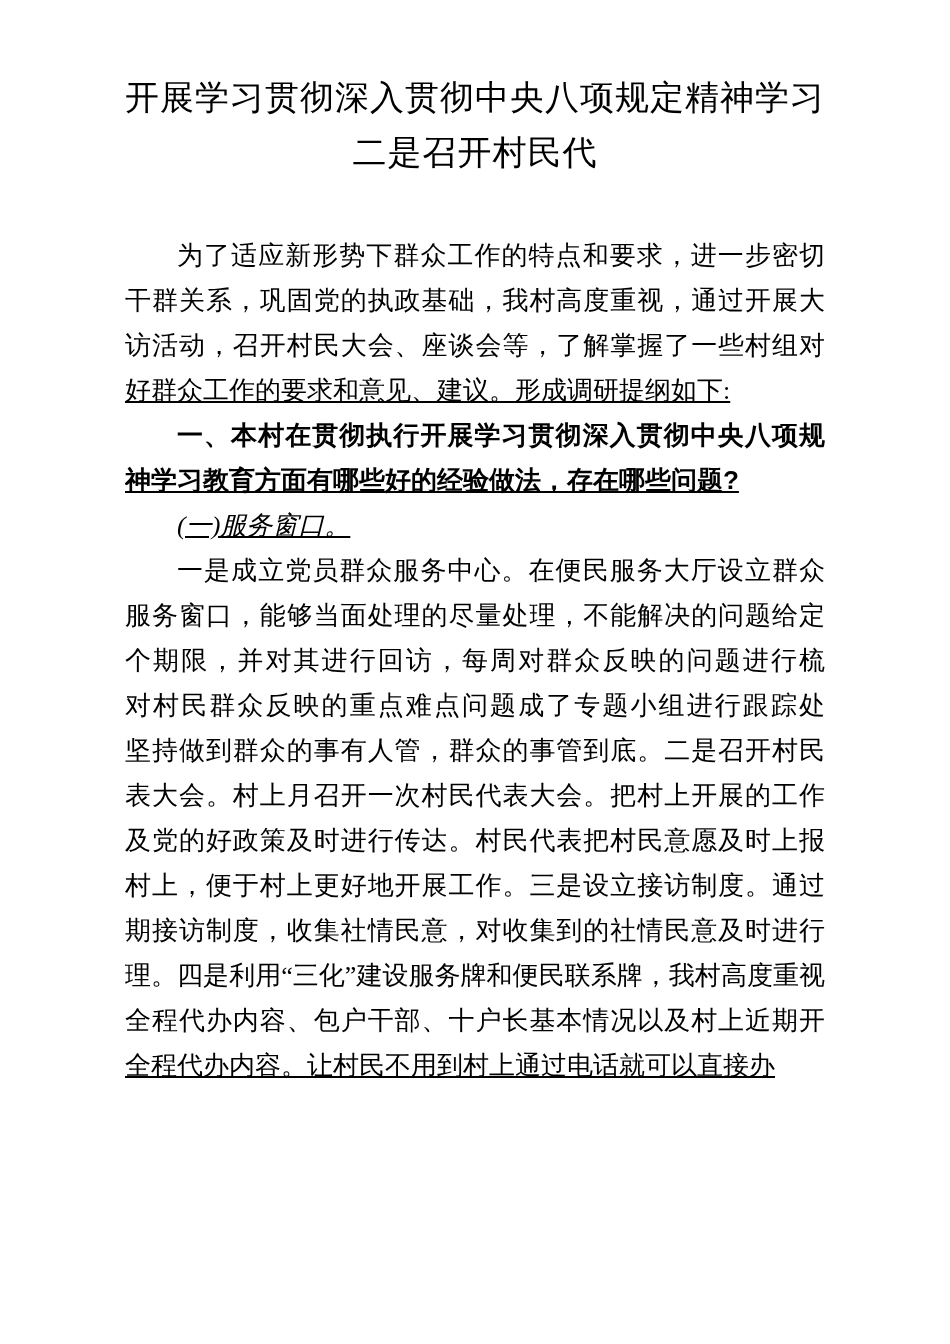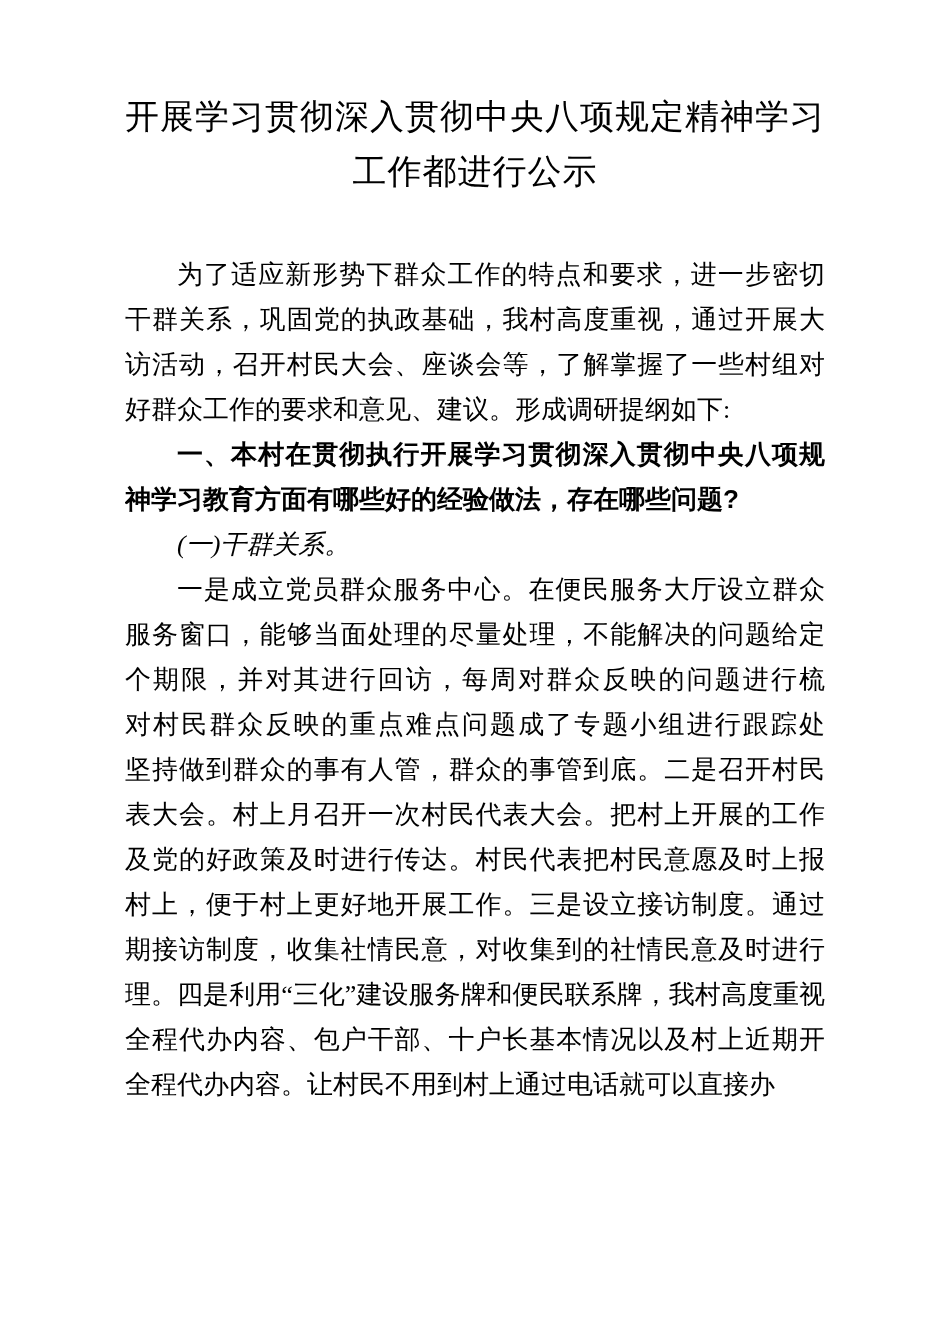--- a/index.html
+++ b/index.html
@@ -13,21 +13,21 @@
   }
   .page {
     width: 950px;
     height: 1344px;
     background: #ffffff;
     position: relative;
   }
   .content {
     width: 700px;
     margin: 0 auto;
-    padding-top: 89px;
+    padding-top: 70px;
   }
   
   .doc-title {
     margin-bottom: 53px;
   }
   .doc-title .line {
     height: 55px;
     line-height: 55px;
     font-size: 34px;
     text-align: center;
@@ -39,21 +39,21 @@
   
   .block .line {
     height: 45px;
     line-height: 45px;
     font-size: 26px;
     text-align: justify;
     text-align-last: justify;
     overflow: hidden;
   }
   .block .line.indent { padding-left: 52px; }
-  .block .line.last   { text-align-last: left; }
+  .block .line.last   { text-align-last: left; text-decoration: underline; }
   
   .block.body .line {
     font-family: "Liberation Serif", "DejaVu Serif", serif;
     font-weight: 400;
   }
   
   .block.heading .line {
     font-family: "Liberation Sans", "DejaVu Sans", sans-serif;
     font-weight: 700;
   }
@@ -63,35 +63,35 @@
     font-style: italic;
   }
 </style>
 </head>
 <body>
 
 <div class="page">
   <div class="content">
     <div class="doc-title">
         <div class="line">开展学习贯彻深入贯彻中央八项规定精神学习</div>
-        <div class="line">工作都进行公示</div>
+        <div class="line">二是召开村民代</div>
       </div>
     <div id="blocks">
         <div class="block body">
           <div class="line indent">为了适应新形势下群众工作的特点和要求，进一步密切党群</div>
           <div class="line">干群关系，巩固党的执政基础，我村高度重视，通过开展大走</div>
           <div class="line">访活动，召开村民大会、座谈会等，了解掌握了一些村组对做</div>
           <div class="line last">好群众工作的要求和意见、建议。形成调研提纲如下:</div>
         </div>
         <div class="block heading">
           <div class="line indent">一、本村在贯彻执行开展学习贯彻深入贯彻中央八项规定精</div>
           <div class="line last">神学习教育方面有哪些好的经验做法，存在哪些问题?</div>
         </div>
         <div class="block subheading">
-          <div class="line indent last">(一)干群关系。</div>
+          <div class="line indent last">(一)服务窗口。</div>
         </div>
         <div class="block body">
           <div class="line indent">一是成立党员群众服务中心。在便民服务大厅设立群众工作</div>
           <div class="line">服务窗口，能够当面处理的尽量处理，不能解决的问题给定一</div>
           <div class="line">个期限，并对其进行回访，每周对群众反映的问题进行梳理，</div>
           <div class="line">对村民群众反映的重点难点问题成了专题小组进行跟踪处理，</div>
           <div class="line">坚持做到群众的事有人管，群众的事管到底。二是召开村民代</div>
           <div class="line">表大会。村上月召开一次村民代表大会。把村上开展的工作以</div>
           <div class="line">及党的好政策及时进行传达。村民代表把村民意愿及时上报给</div>
           <div class="line">村上，便于村上更好地开展工作。三是设立接访制度。通过定</div>

